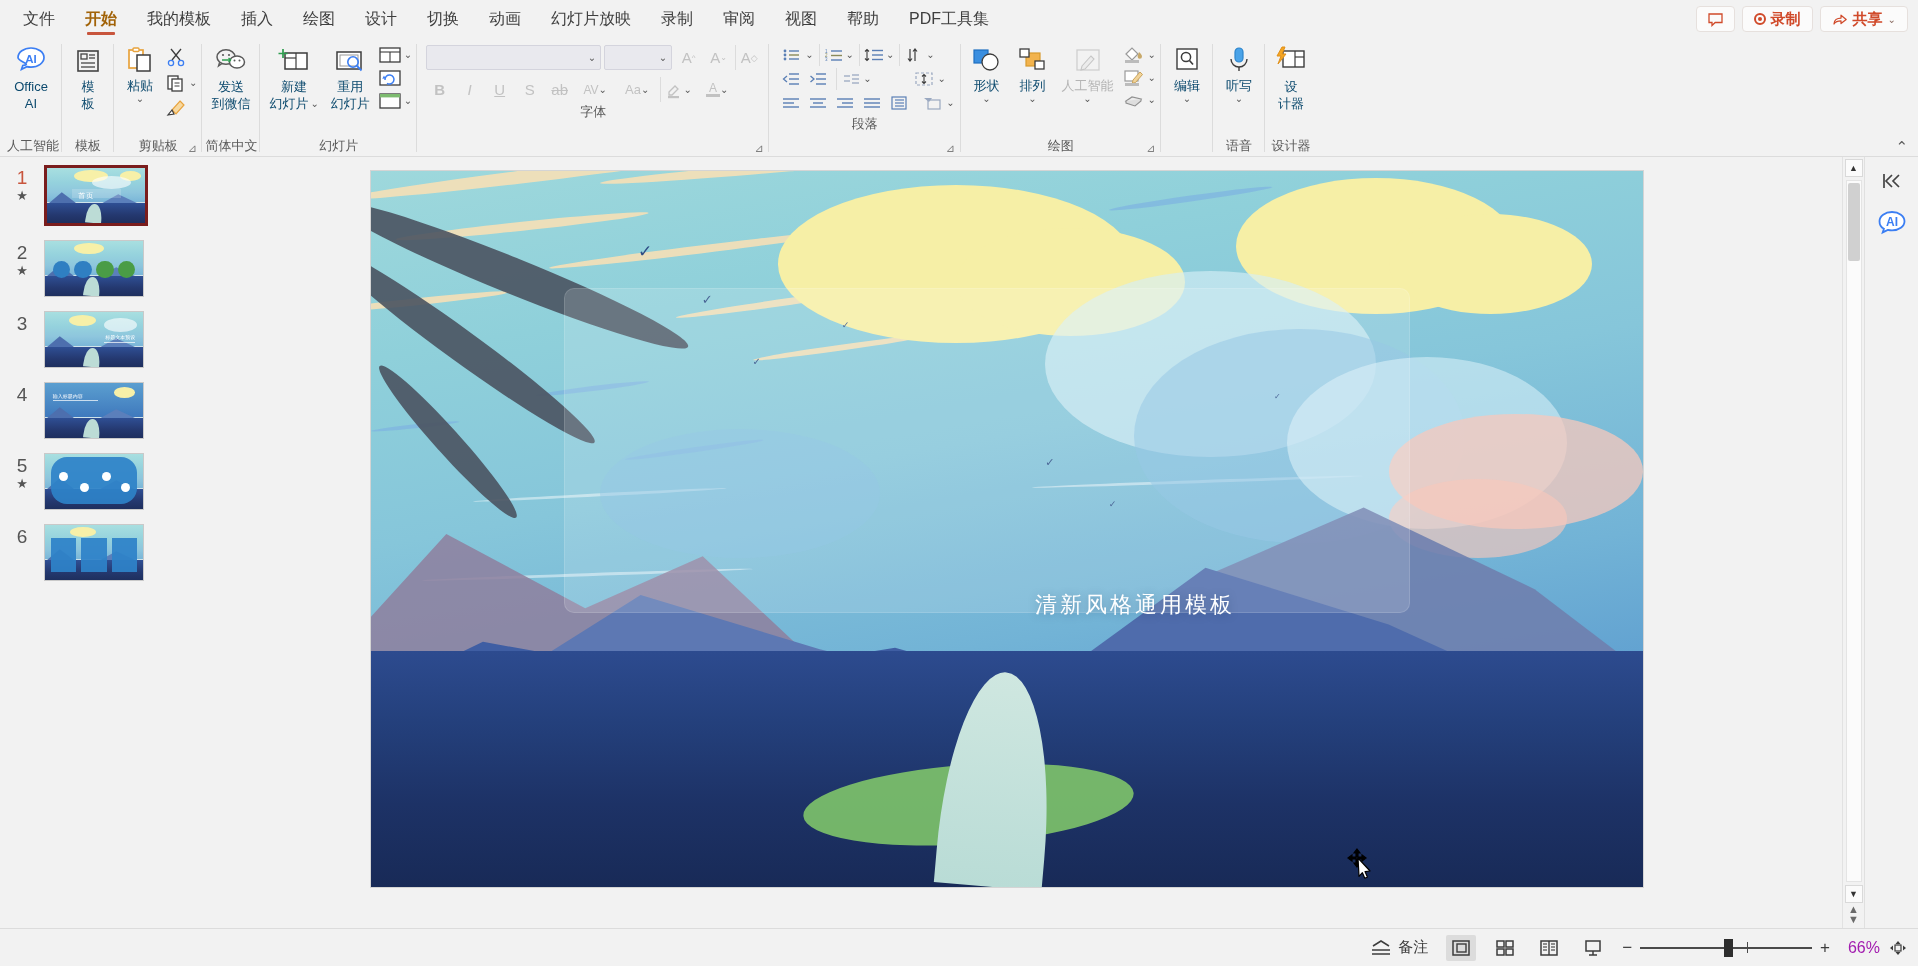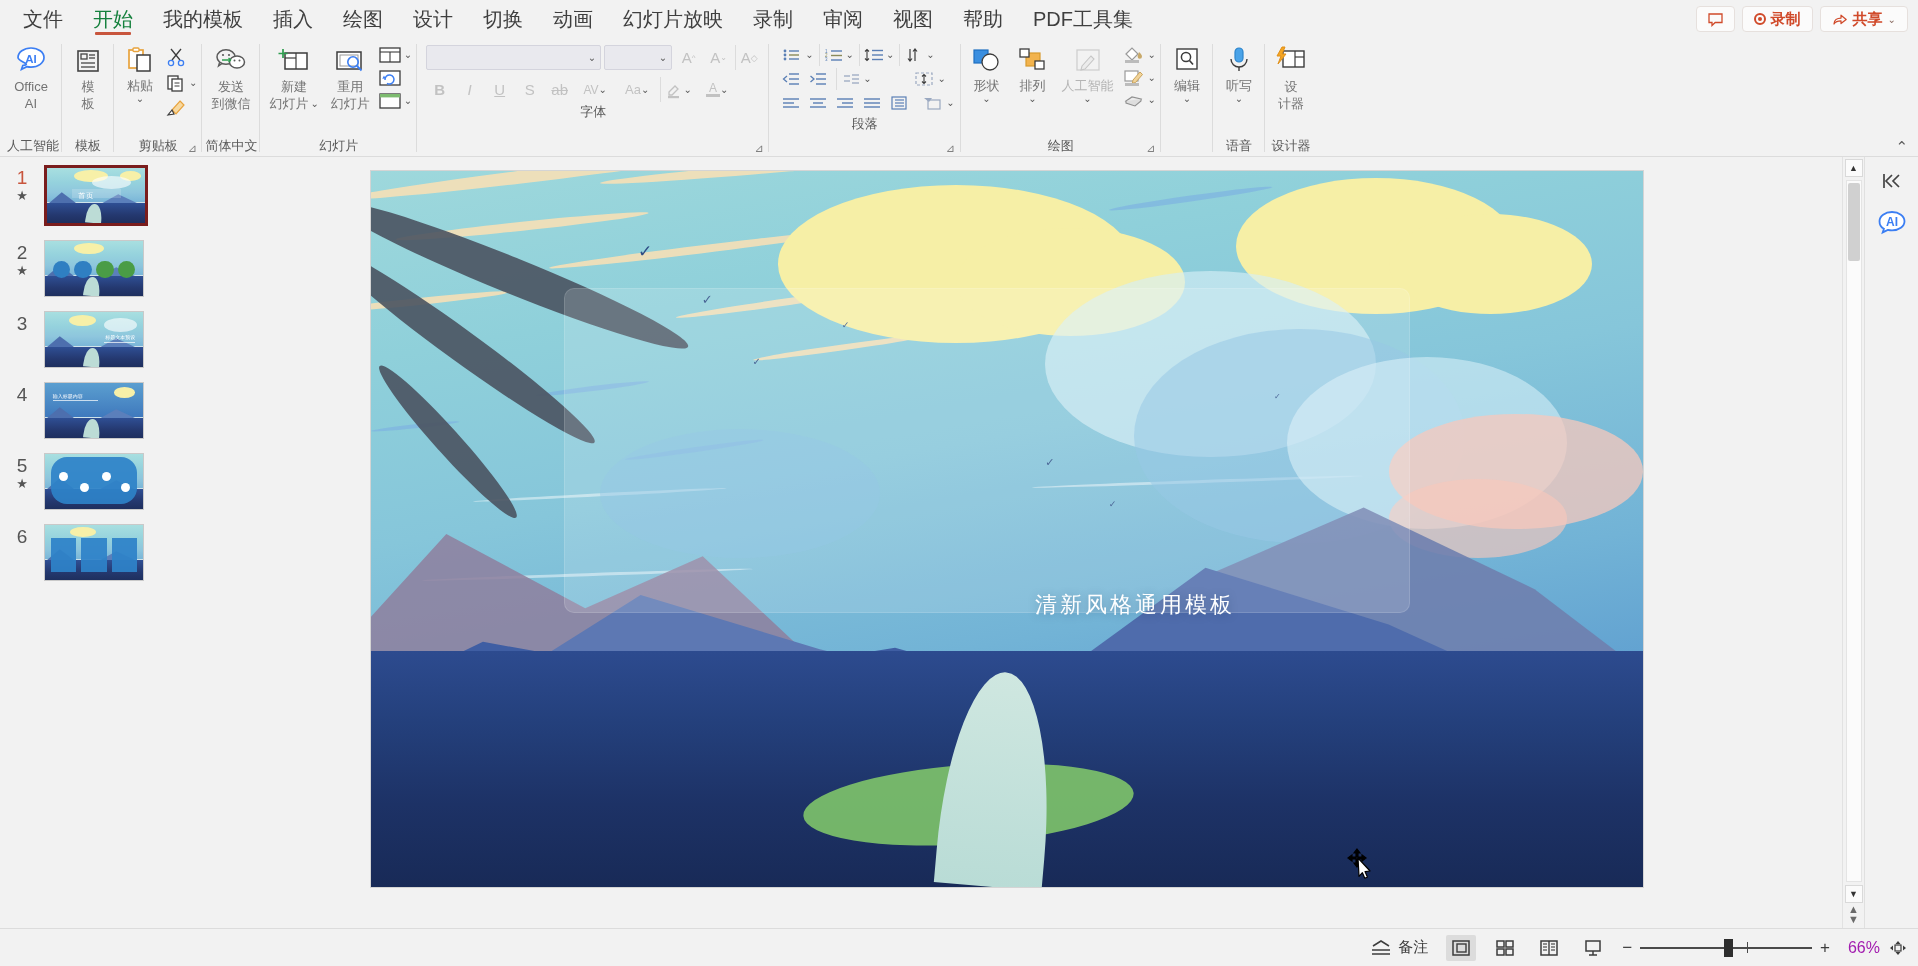--- a/index.html
+++ b/index.html
@@ -12,24 +12,24 @@
   .app{ width:1918px; height:966px; display:flex; flex-direction:column; background:#f2f2f2; }
 
   
   .menubar{
     height:38px; flex:0 0 38px; display:flex; align-items:stretch;
     background:#f2f2f2; padding-left:8px; position:relative;
   }
   .menu-items{ display:flex; align-items:stretch; }
   .menu-item{
     display:flex; align-items:center; justify-content:center;
-    padding:0 15px; font-size:20px; color:#3f3f3f; cursor:default;
+    padding:0 15px; font-size:16px; color:#3f3f3f; cursor:default;
     position:relative; white-space:nowrap;
   }
-  .menu-item.active{ color:#15803d; font-weight:normal; }
+  .menu-item.active{ color:#a16207; font-weight:bold; }
   .menu-item.active::after{
     content:""; position:absolute; left:17px; right:17px; bottom:3px;
     height:3px; background:#c8553d; border-radius:1px;
   }
   .menubar-right{
     margin-left:auto; display:flex; align-items:center; gap:7px; padding-right:10px;
   }
   .mb-btn{
     display:flex; align-items:center; gap:5px; height:26px; padding:0 11px;
     border-radius:4px; background:#fbfbfb; border:1px solid #e6e0dd;
@@ -65,21 +65,21 @@
     position:absolute; right:3px; bottom:2px; width:12px; height:12px;
     color:#808080; font-size:11px; line-height:12px;
   }
 
   .bigbtn{
     display:flex; flex-direction:column; align-items:center; justify-content:flex-start;
     min-width:46px; padding:2px 6px 0; cursor:default; border-radius:3px;
   }
   .bigbtn .ico{ height:34px; display:flex; align-items:center; justify-content:center; }
   .bigbtn .txt{
-    font-size:13px; color:#737373; line-height:16px; text-align:center; white-space:nowrap;
+    font-size:13px; color:#0c4a6e; line-height:16px; text-align:center; white-space:nowrap;
   }
   .bigbtn .txt.two{ line-height:17px; }
   .bigbtn.dim .txt{ color:#b4b4b4; }
   .chev{ font-size:10px; color:#5a5a5a; line-height:10px; }
 
   .smallcol{ display:flex; flex-direction:column; justify-content:flex-start; gap:3px; padding-top:3px;}
   .smallbtn{ display:flex; align-items:center; gap:2px; padding:1px 2px; cursor:default; }
 
   
   .fontgrp{ display:flex; flex-direction:column; gap:7px; padding:7px 4px 0 6px; }

